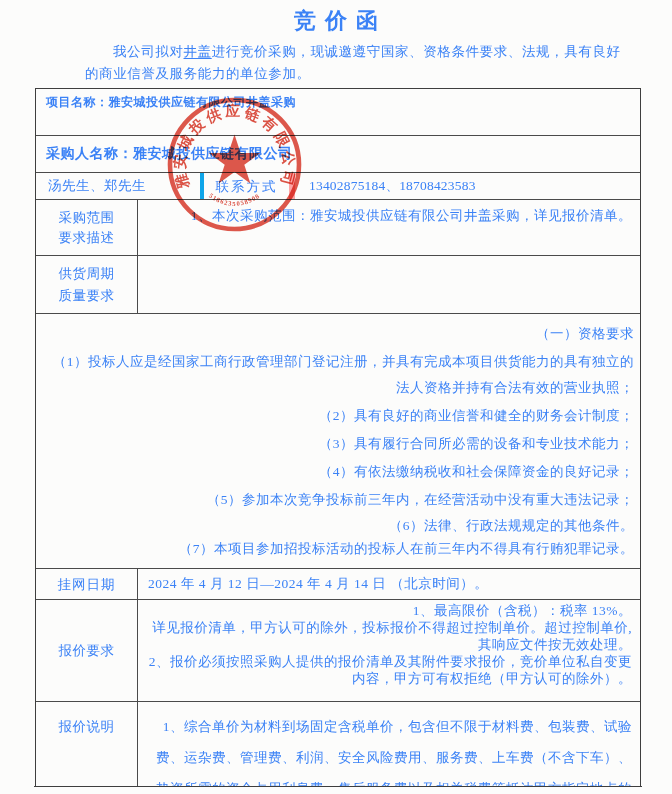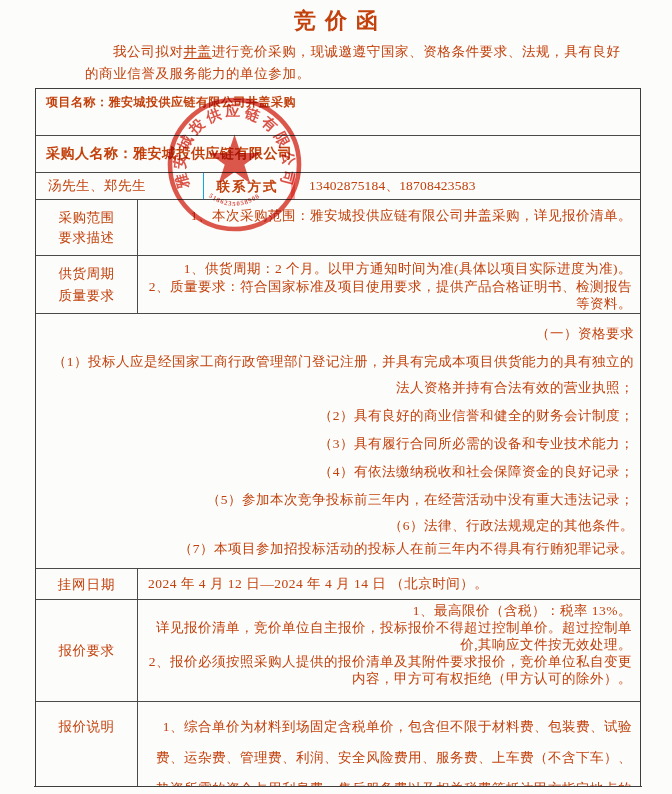--- a/index.html
+++ b/index.html
@@ -1,19 +1,19 @@
 <!DOCTYPE html>
 <html><head>
 <meta charset="utf-8">
 <style>
   * { margin:0; padding:0; box-sizing:border-box; }
   html,body { background:#e9e9e9; }
   .page {
     position:relative; width:672px; height:794px; overflow:hidden;
-    background:#fcfcfb; color:#c2410c;
+    background:#fcfcfb; color:#3b82f6;
     font-family:"Liberation Serif","DejaVu Serif",serif;
     margin:0 auto;
   }
   .title {
     text-align:center; padding-top:6px; font-size:22px; font-weight:bold;
     letter-spacing:9px; text-indent:9px;
   }
   .intro { margin:5px 50px 0 85px; font-size:13.5px; line-height:21.5px; letter-spacing:0.6px; }
   .intro .l1 { text-indent:28px; white-space:nowrap; }
   .intro u { text-underline-offset:2px; }
@@ -30,22 +30,22 @@
     text-align:center; line-height:17px;
   }
   .cell-label.two { justify-content:space-between; padding:9px 0; }
   .cell-content { flex:1 1 auto; padding:4px 8px 4px 10px; min-width:0;text-align:right; }
   .full-row { display:block; padding:5px 8px 4px 10px; font-weight:bold; font-size:12px; }
   .r1 { height:46px; }
   .r2 { height:37px; display:flex; align-items:center; }
   .r2 .full-inner { padding:0 8px 0 10px; font-weight:bold; font-size:14px; }
   .r3 { height:27px; }
   .r3 .c { display:flex; align-items:center; }
-  .c-name  { width:168px; flex:0 0 168px; border-right:1px solid #0ea5e9; padding-left:12px; }
-  .c-ways  { width:91px;  flex:0 0 91px;  border-right:4px solid #fca5a5; justify-content:center; letter-spacing:2px;font-weight:bold; }
+  .c-name  { width:168px; flex:0 0 168px; border-right:4px solid #0ea5e9; padding-left:12px; }
+  .c-ways  { width:91px;  flex:0 0 91px;  border-right:6px solid #fca5a5; justify-content:center; letter-spacing:2px; }
   .c-phone { flex:1 1 auto; padding-left:14px; letter-spacing:0.2px; }
   .cc-center { justify-content:center; letter-spacing:2px; }
   .r4 { height:56px;gap:12px; }
   .r4 .cell-content { padding-top:7px; }
   .r5 { height:58px; }
   .r5 .cell-content div { line-height:17.5px; }
   .r5 .cell-content { padding-top:4px; }
   .r6 { height:255px; }
   .r6 .cell-content { padding:7px 6px 0 12px; }
   .q-item { line-height:26px; margin-bottom:2px; }
@@ -105,24 +105,20 @@
         <span>要求描述</span>
       </div>
       <div class="cell-content">1、本次采购范围：雅安城投供应链有限公司井盖采购，详见报价清单。</div>
     </div>
 
     <div class="row r5">
       <div class="cell-label two">
         <span>供货周期</span>
         <span>质量要求</span>
       </div>
-      <div class="cell-content">
-        <div>1、供货周期：2 个月。以甲方通知时间为准(具体以项目实际进度为准)。</div>
-        <div>2、质量要求：符合国家标准及项目使用要求，提供产品合格证明书、检测报告等资料。</div>
-      </div>
     </div>
 
     <div class="row r6">
       <div class="cell-content">
         <div class="q-item">（一）资格要求</div>
         <div class="q-item">（1）投标人应是经国家工商行政管理部门登记注册，并具有完成本项目供货能力的具有独立的法人资格并持有合法有效的营业执照；</div>
         <div class="q-item">（2）具有良好的商业信誉和健全的财务会计制度；</div>
         <div class="q-item">（3）具有履行合同所必需的设备和专业技术能力；</div>
         <div class="q-item">（4）有依法缴纳税收和社会保障资金的良好记录；</div>
         <div class="q-item">（5）参加本次竞争投标前三年内，在经营活动中没有重大违法记录；</div>
@@ -133,21 +129,21 @@
 
     <div class="row r7">
       <div class="cell-label">挂网日期</div>
       <div class="cell-content">2024 年 4 月 12 日—2024 年 4 月 14 日 （北京时间）。</div>
     </div>
 
     <div class="row r8">
       <div class="cell-label">报价要求</div>
       <div class="cell-content">
         <div>1、最高限价（含税）：税率 13%。</div>
-        <div>详见报价清单，竞价单位自主报价，投标报价不得超过控制单价。超过控制单价,其响应文件按无效处理。</div>
+        <div>详见报价清单，甲方认可的除外，投标报价不得超过控制单价。超过控制单价,其响应文件按无效处理。</div>
         <div>2、报价必须按照采购人提供的报价清单及其附件要求报价，竞价单位私自变更内容，甲方可有权拒绝（甲方认可的除外）。</div>
       </div>
     </div>
 
     <div class="row r9">
       <div class="cell-label">报价说明</div>
       <div class="cell-content">1、综合单价为材料到场固定含税单价，包含但不限于材料费、包装费、试验费、运杂费、管理费、利润、安全风险费用、服务费、上车费（不含下车）、垫资所需的资金占用利息费、售后服务费以及相关税费等抵达甲方指定地点的所有费用）。不论任何</div>
     </div>
 
   </div>

